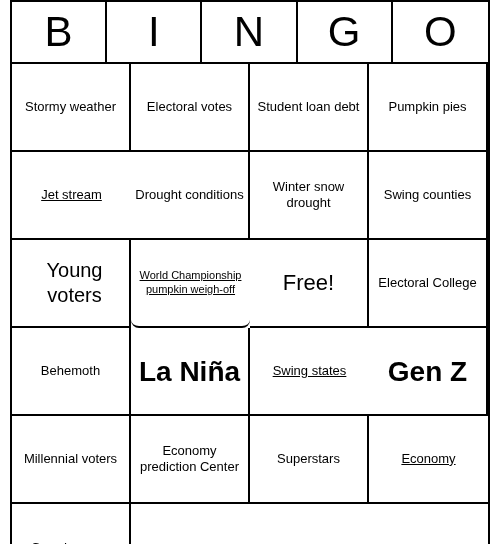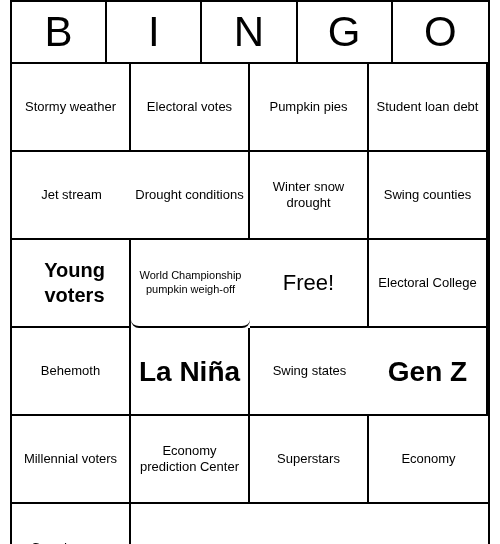--- a/index.html
+++ b/index.html
@@ -42,27 +42,28 @@
       display: flex;
       align-items: center;
       justify-content: center;
       text-align: center;
       padding: 6px 4px;
       font-size: 13px;
       line-height: 1.25;
     }
     .bingo-cell:nth-child(5n) {
       border-right: none;
+      text-decoration: underline;
     }
     .bingo-cell:nth-child(n+21) {
       border-bottom: none;
     }
     .bingo-cell.large-text {
       font-size: 20px;
-      font-weight: bold;
+      font-weight: normal;
       padding-left: 12px;
     }
     .bingo-cell.free {
       font-size: 22px;
       font-weight: normal;
     }
     .bingo-cell.xl-text {
       font-size: 28px;
       font-weight: bold;
     }
@@ -78,22 +79,22 @@
   <div class="bingo-header">
   <div class="bingo-letter">B</div>
       <div class="bingo-letter">I</div>
       <div class="bingo-letter">N</div>
       <div class="bingo-letter">G</div>
       <div class="bingo-letter">O</div>
     </div>
   <div class="bingo-grid">
   <div class="bingo-cell">Stormy weather</div>
       <div class="bingo-cell">Electoral votes</div>
+      <div class="bingo-cell">Student loan debt</div>
       <div class="bingo-cell">Pumpkin pies</div>
-      <div class="bingo-cell">Student loan debt</div>
       <div class="bingo-cell">Jet stream</div>
       <div class="bingo-cell">Drought conditions</div>
       <div class="bingo-cell">Winter snow drought</div>
       <div class="bingo-cell">Swing counties</div>
       <div class="bingo-cell large-text">Young voters</div>
       <div class="bingo-cell small-text">World Championship pumpkin weigh-off</div>
       <div class="bingo-cell free">Free!</div>
       <div class="bingo-cell">Electoral College</div>
       <div class="bingo-cell">Behemoth</div>
       <div class="bingo-cell xl-text">La Niña</div>

